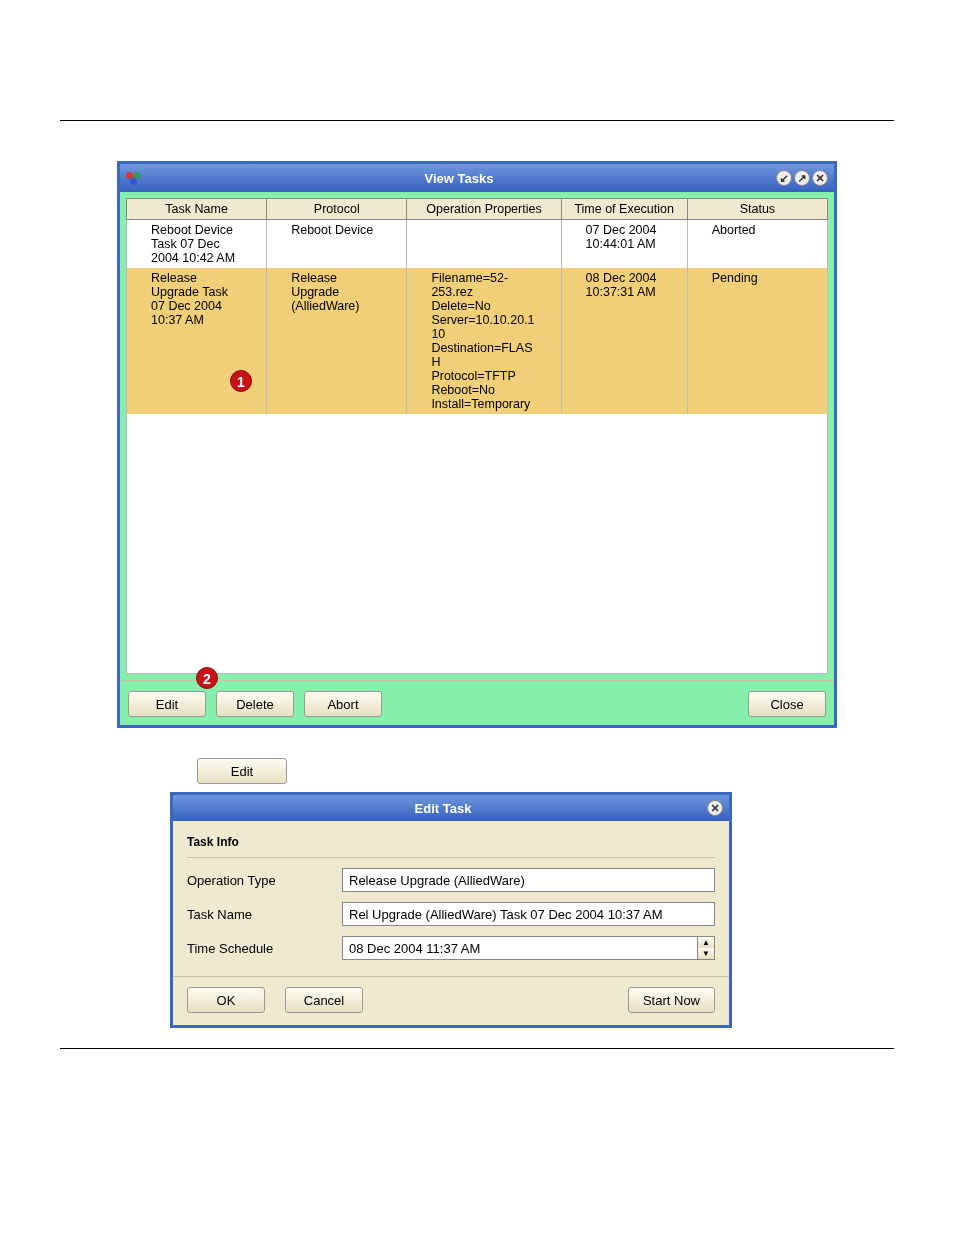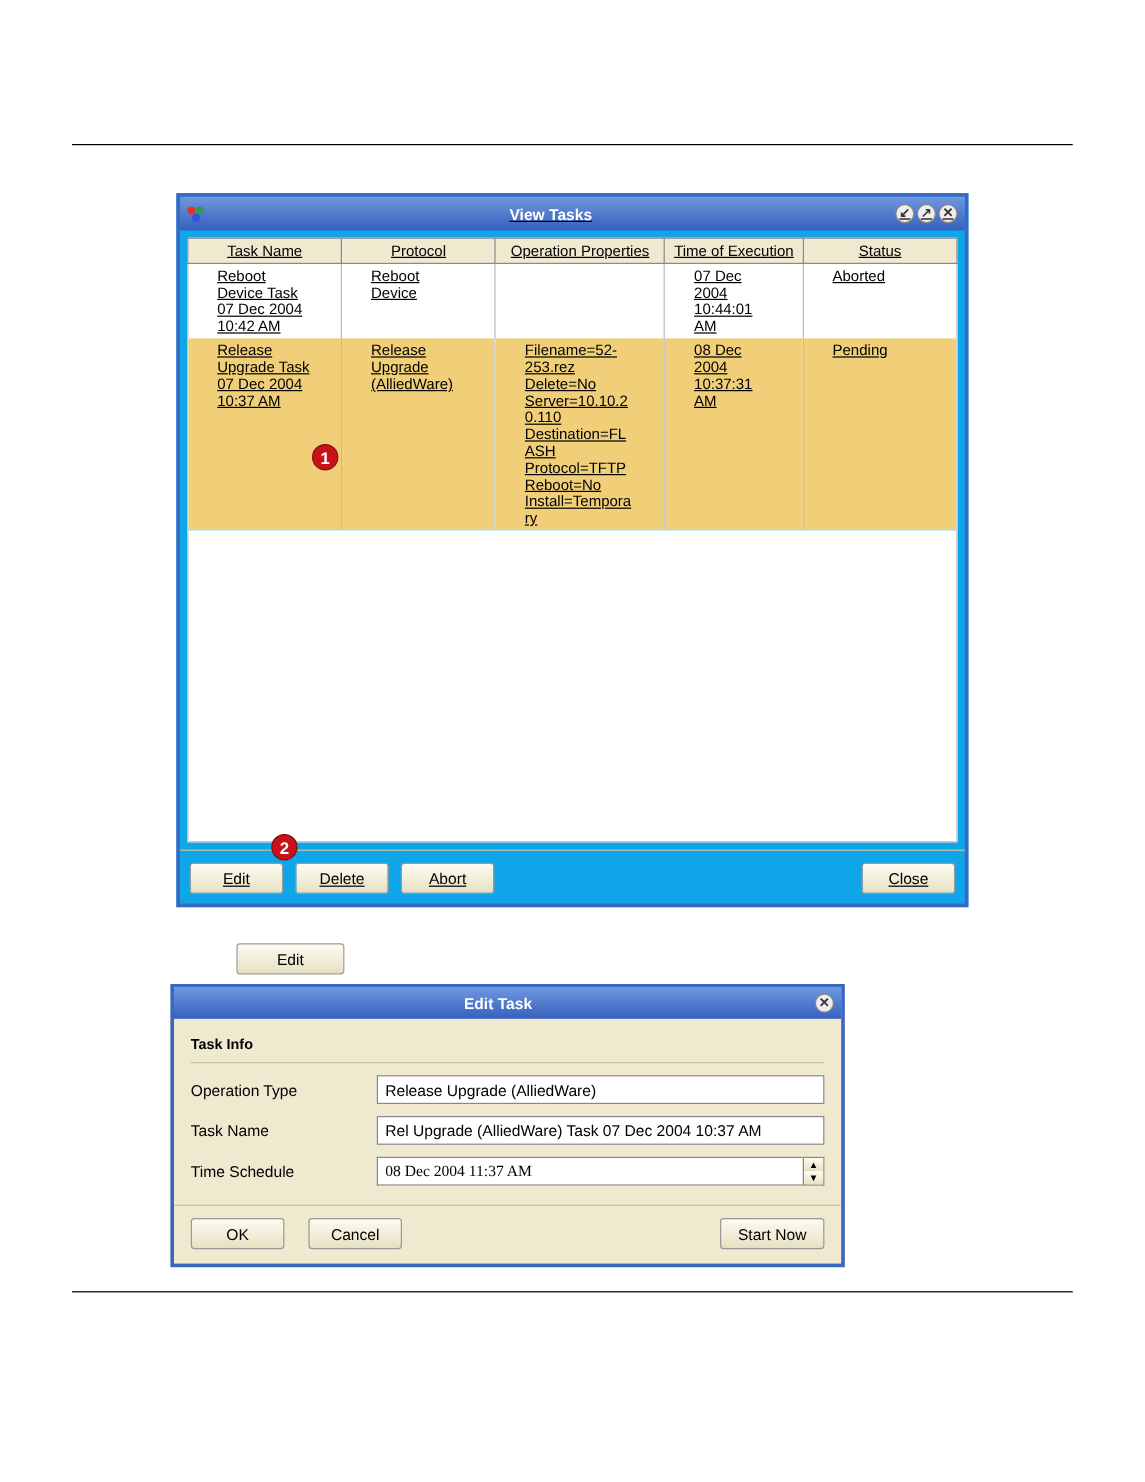--- a/index.html
+++ b/index.html
@@ -15,25 +15,24 @@
     padding: 40px 60px;
   }
   .top-rule, .bottom-rule {
     border: none; border-top: 1px solid #000;
     margin: 80px 0 40px 0;
   }
   .bottom-rule { margin: 20px 0 80px 0; }
 
   
   .iframe {
-    width: 660px; margin: 40px auto 30px auto;
+    width: 720px; margin: 40px auto 30px auto;
     border: 3px solid #3a68c0;
-    background: #0ea5e9;
+    background: #86efac;
     position: relative;
-    text-decoration: underline;
   }
   .titlebar {
     display: flex; align-items: center;
     height: 28px;
     background: linear-gradient(to bottom, #6f97de, #3660be);
     padding: 0 6px;
   }
   .appicon {
     width: 16px; height: 16px;
     position: relative;
@@ -115,21 +114,21 @@
 
   
   .solo-edit {
     width: 720px; margin: 10px auto 8px auto;
     padding-left: 80px;
   }
   .btn.wide { min-width: 90px; }
 
   
   .dialog {
-    width: 562px; margin: 0 0 0 82px;
+    width: 562px; margin: 0 0 0 110px;
     border: 3px solid #3a68c0;
     background: #eee9cf;
     position: relative;
   }
   .dlg-titlebar {
     display: flex; align-items: center;
     height: 26px;
     background: linear-gradient(to bottom, #6f97de, #3660be);
     padding: 0 6px;
   }
@@ -156,21 +155,21 @@
     padding: 0 6px;
     font-size: 13px;
     display: flex; align-items: center;
   }
   .spinner-wrap {
     flex: 1; display: flex;
   }
   .spinner-input {
     flex: 1; height: 24px;
     border: 1px solid #888; border-right: none;
-    padding: 0 6px; font-size: 13px; font-family: Liberation Serif, serif;
+    padding: 0 6px; font-size: 13px;
   }
   .spinner-btns {
     width: 18px;
     border: 1px solid #888;
     display: flex; flex-direction: column;
     background: #eee9cf;
   }
   .spinbtn {
     flex: 1; font-size: 8px; line-height: 9px;
     text-align: center; cursor: pointer;

